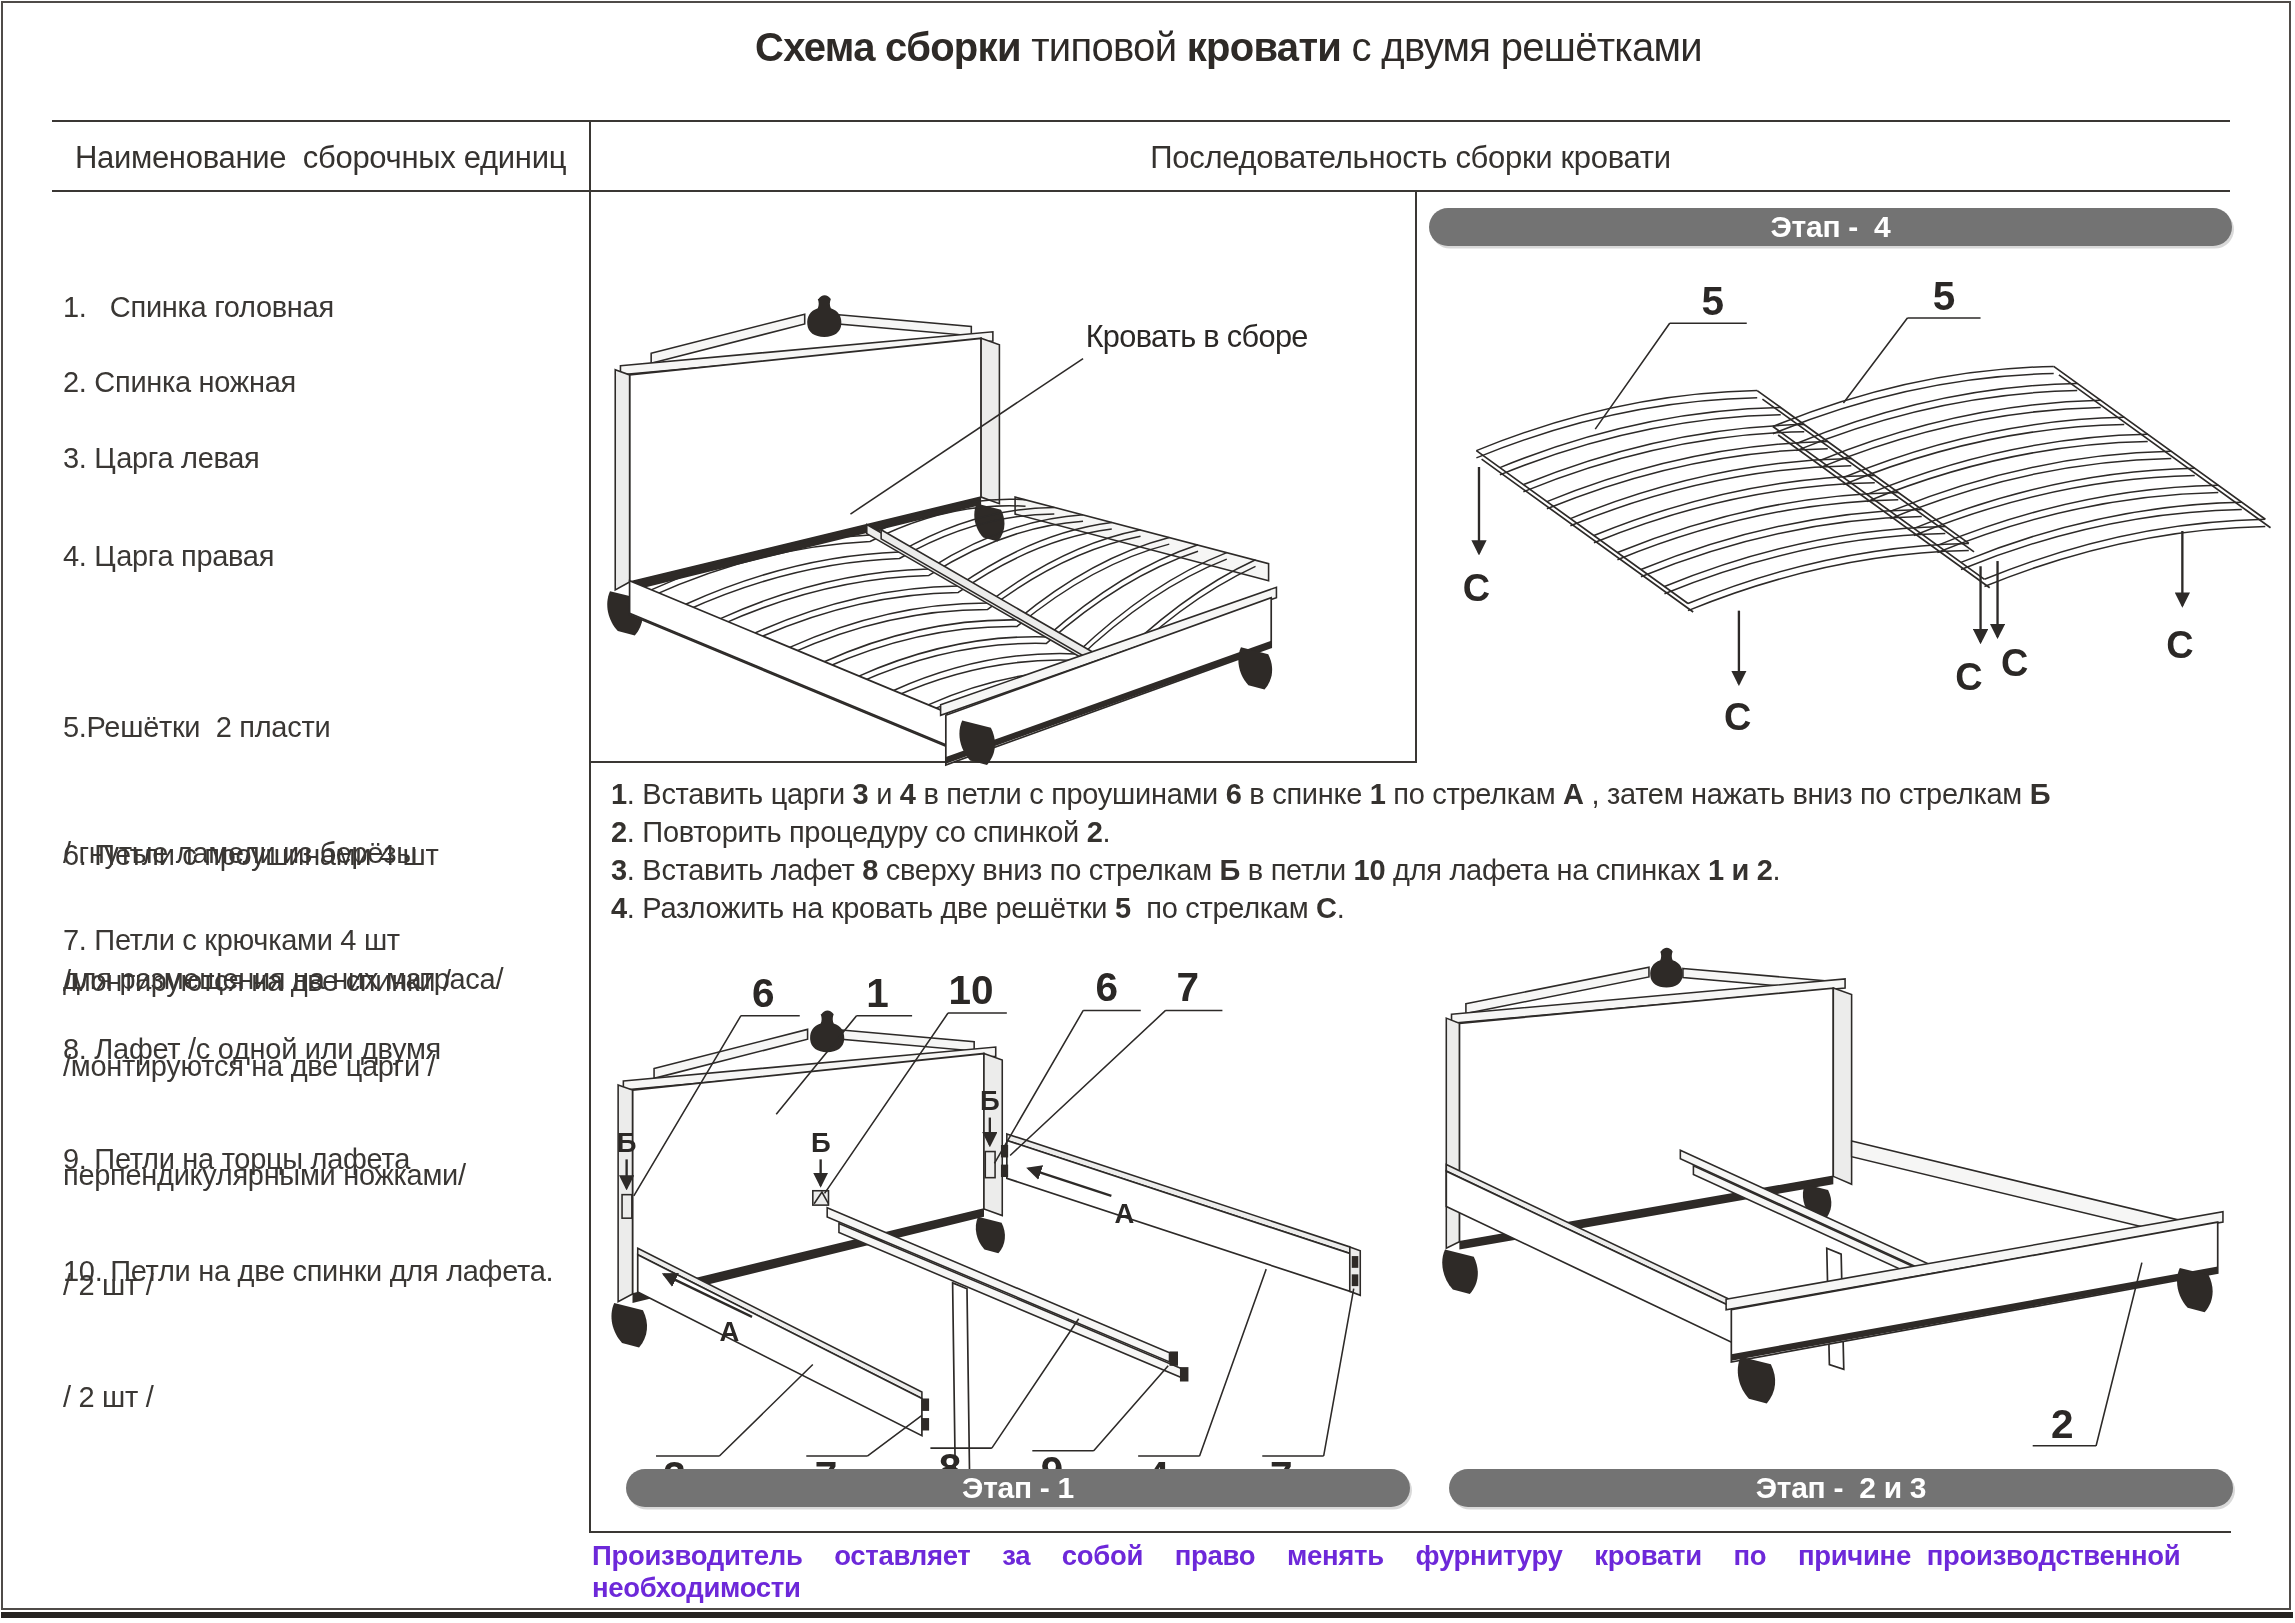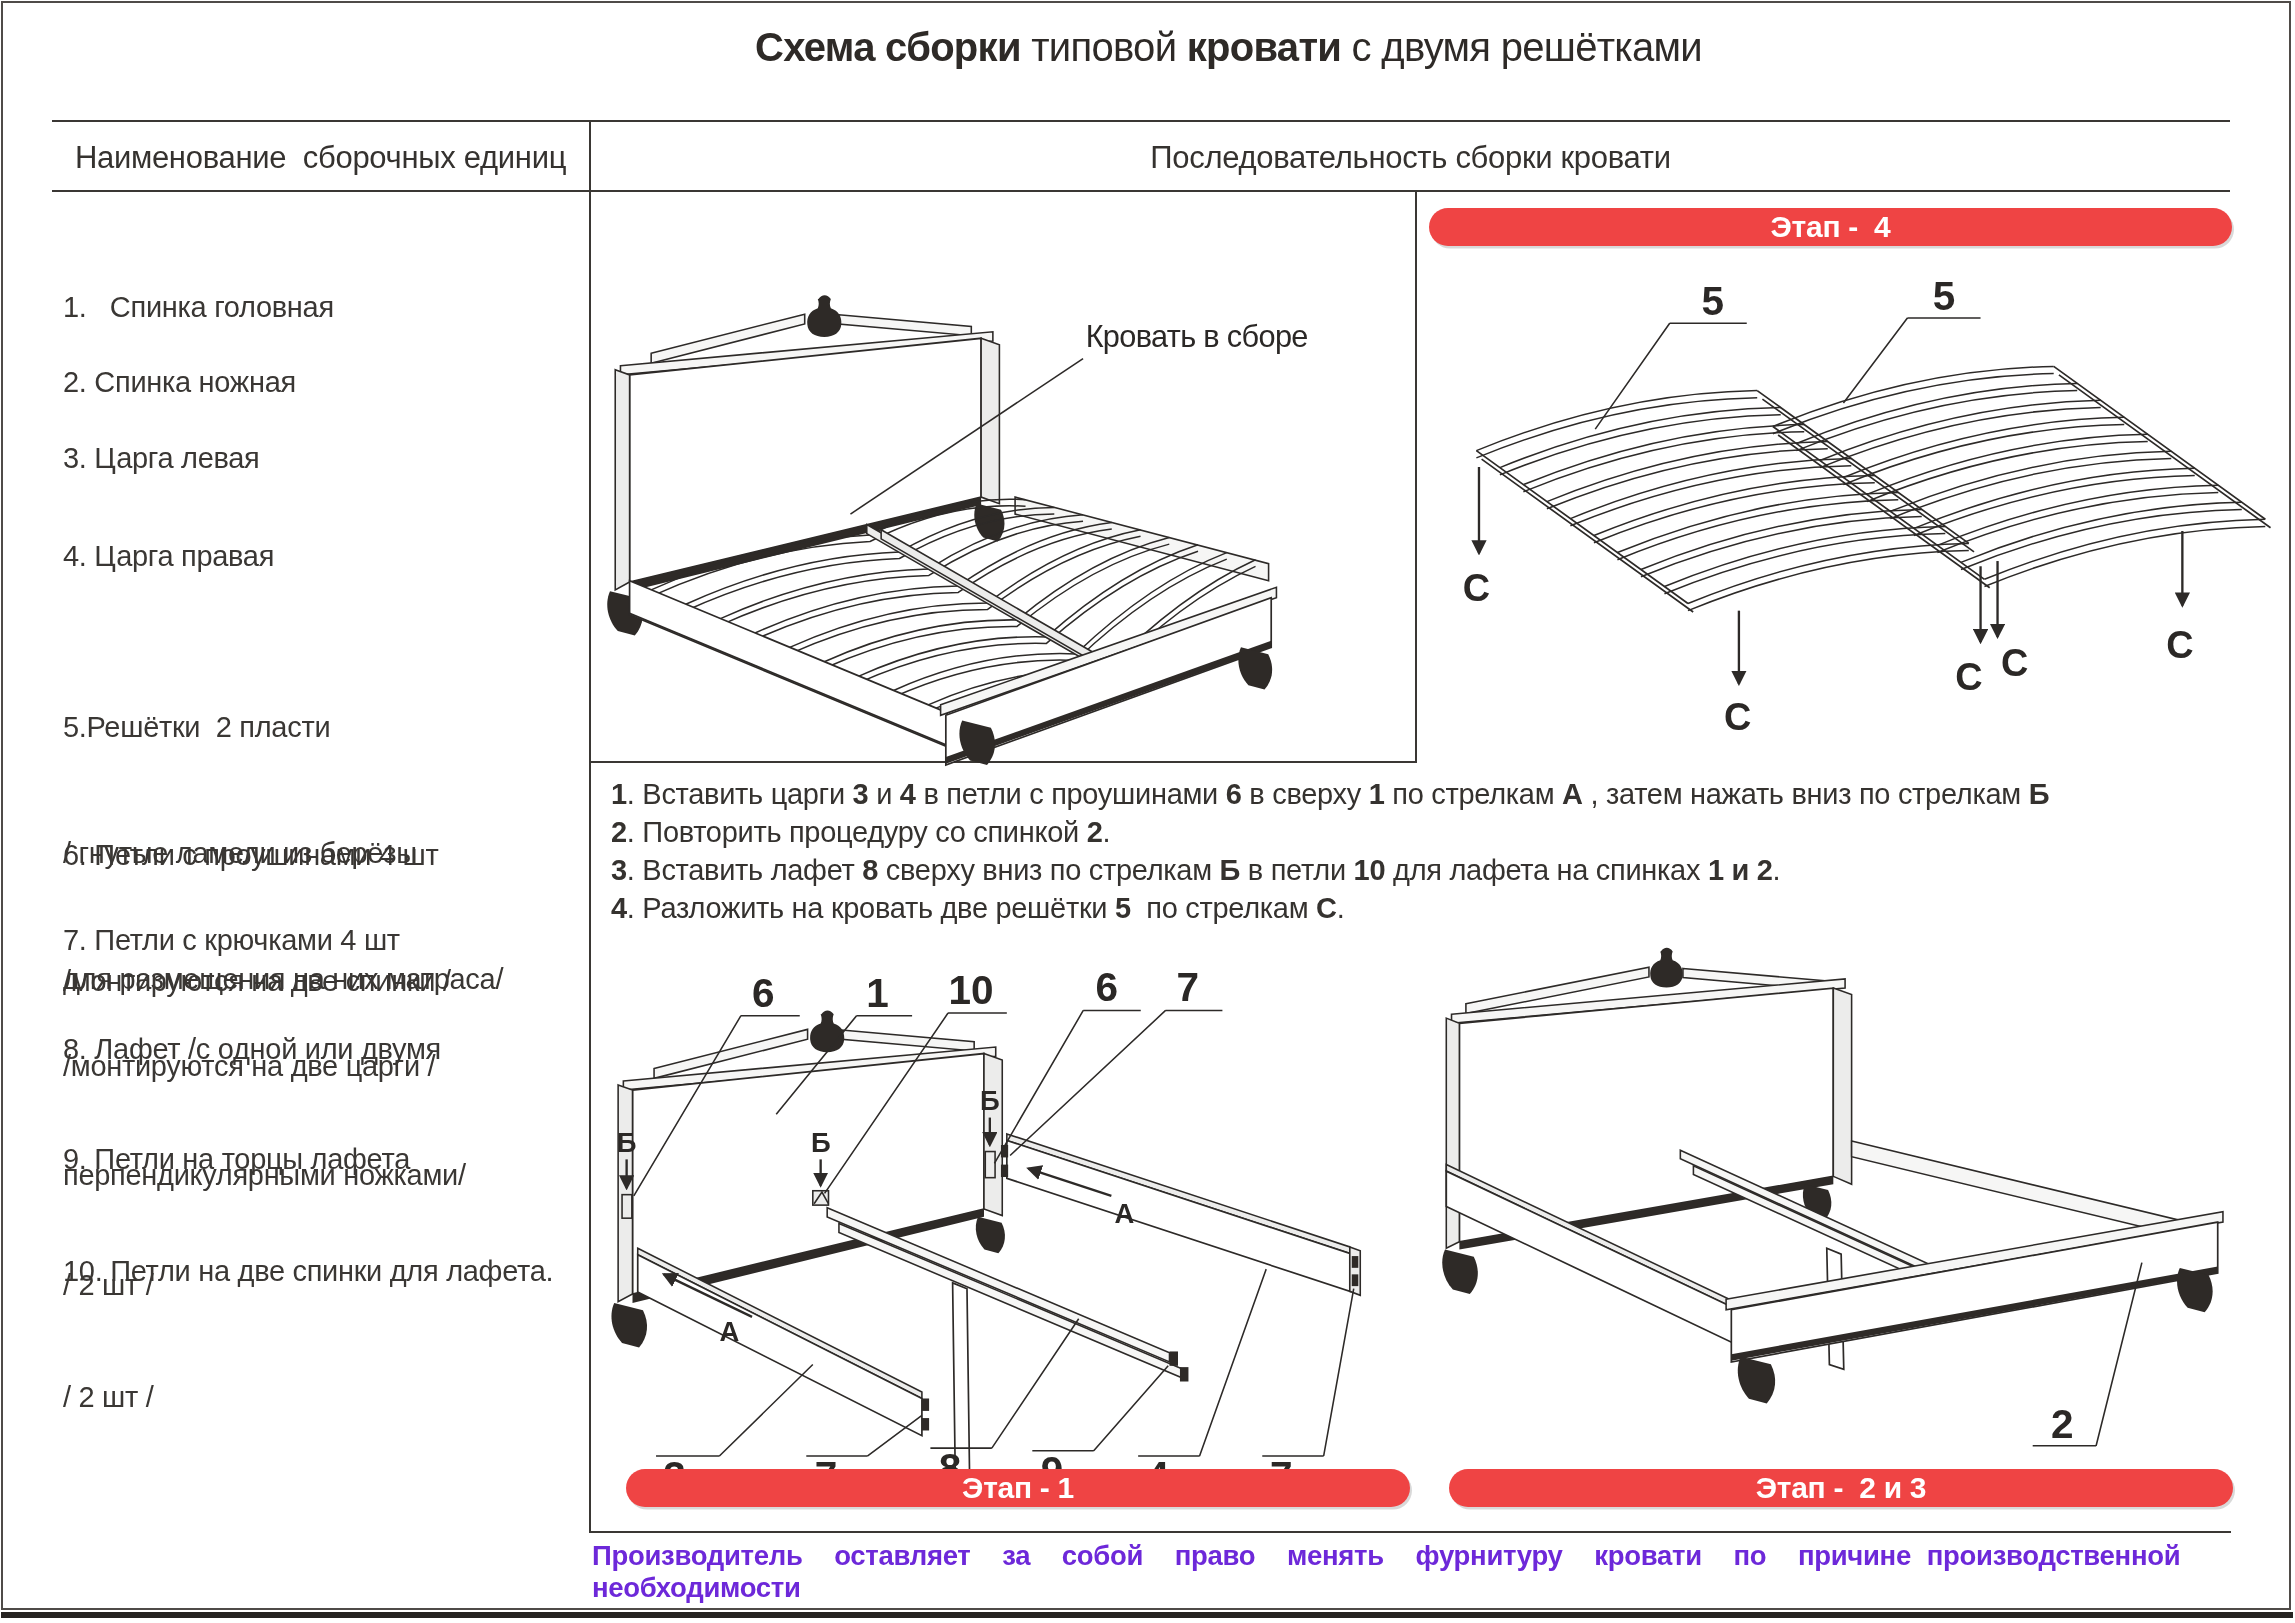--- a/index.html
+++ b/index.html
@@ -12,21 +12,21 @@
   .bottombar{position:absolute;left:1.3px;top:1612px;width:2292px;height:5.9px;background:#262321;}
   #title{position:absolute;left:162px;top:25px;width:2133px;text-align:center;
          font-size:40px;color:#2e2a27;letter-spacing:-0.7px;white-space:pre;}
   #title .b{font-weight:700;}
   .colheader{position:absolute;top:140px;font-size:31px;color:#35322f;text-align:center;white-space:pre;}
   #leftlist{position:absolute;left:63px;top:0;width:529px;}
   .li{position:absolute;left:0;font-size:29px;line-height:42px;white-space:pre;color:#3a3734;}
   #instructions{position:absolute;left:611px;top:775px;width:1621px;font-size:29px;line-height:38px;color:#35322f;}
   #instructions p{margin:0;white-space:pre-wrap;}
   #instructions .b{font-weight:700;}
-  .pill{position:absolute;height:38px;background:#ef4444;border-radius:19.6px;
+  .pill{position:absolute;height:38px;background:#737373;border-radius:19.6px;
         box-shadow:2px 2.6px 0 rgba(0,0,0,0.15);color:#ffffff;font-size:30px;font-weight:700;
         display:flex;align-items:center;justify-content:center;white-space:pre;}
   #footer{position:absolute;left:592px;top:1540px;width:1639px;
           font-size:27.5px;color:#6d28d9;word-spacing:8.5px;white-space:pre-wrap;font-weight:bold;}
   .bedbox{position:absolute;left:589px;top:190px;width:828px;height:573px;
           border:2px solid #3a3734;box-sizing:border-box;}
   svg{position:absolute;overflow:visible;}
   svg text{font-family:"Liberation Sans",sans-serif;fill:#2b2826;}
   .num{font-size:62px;font-weight:700;}
   .letter{font-size:42px;font-weight:700;}
@@ -196,21 +196,21 @@
       <line class="arrow" x1="830" y1="472" x2="830" y2="588" marker-end="url(#ah)"></line>
       <text class="cletter" x="812" y="662" text-anchor="middle">С</text>
       <line class="arrow" x1="856" y1="464" x2="856" y2="580" marker-end="url(#ah)"></line>
       <text class="cletter" x="882" y="640" text-anchor="middle">С</text>
       <line class="arrow" x1="1139" y1="418" x2="1139" y2="532" marker-end="url(#ah)"></line>
       <text class="cletter" x="1135" y="612" text-anchor="middle">С</text>
     </g>
   </svg>
 
   <div id="instructions">
-    <p><span class="b">1</span><span>. Вставить царги </span><span class="b">3</span><span> и </span><span class="b">4</span><span> в петли с проушинами </span><span class="b">6</span><span> в сверху </span><span class="b">1</span><span> по стрелкам </span><span class="b">А</span><span> , затем нажать вниз по стрелкам </span><span class="b">Б</span></p>
+    <p><span class="b">1</span><span>. Вставить царги </span><span class="b">3</span><span> и </span><span class="b">4</span><span> в петли с проушинами </span><span class="b">6</span><span> в спинке </span><span class="b">1</span><span> по стрелкам </span><span class="b">А</span><span> , затем нажать вниз по стрелкам </span><span class="b">Б</span></p>
     <p><span class="b">2</span><span>. Повторить процедуру со спинкой </span><span class="b">2</span><span>.</span></p>
     <p><span class="b">3</span><span>. Вставить лафет </span><span class="b">8</span><span> сверху вниз по стрелкам </span><span class="b">Б</span><span> в петли </span><span class="b">10</span><span> для лафета на спинках </span><span class="b">1 и 2</span><span>.</span></p>
     <p><span class="b">4</span><span>. Разложить на кровать две решётки </span><span class="b">5</span><span>  по стрелкам </span><span class="b">С</span><span>.</span></p>
   </div>
 
   <svg style="left:592px;top:941px;" width="846" height="523" viewBox="0 0 1295 800">
     <g>
       <polygon class="facel" points="95,195 330,135 330,150 95,210"></polygon>
       <polygon class="facel" points="382,136 585,154 585,168 382,150"></polygon>
       <use href="#vase" class="dark" transform="translate(336,112)"></use>

